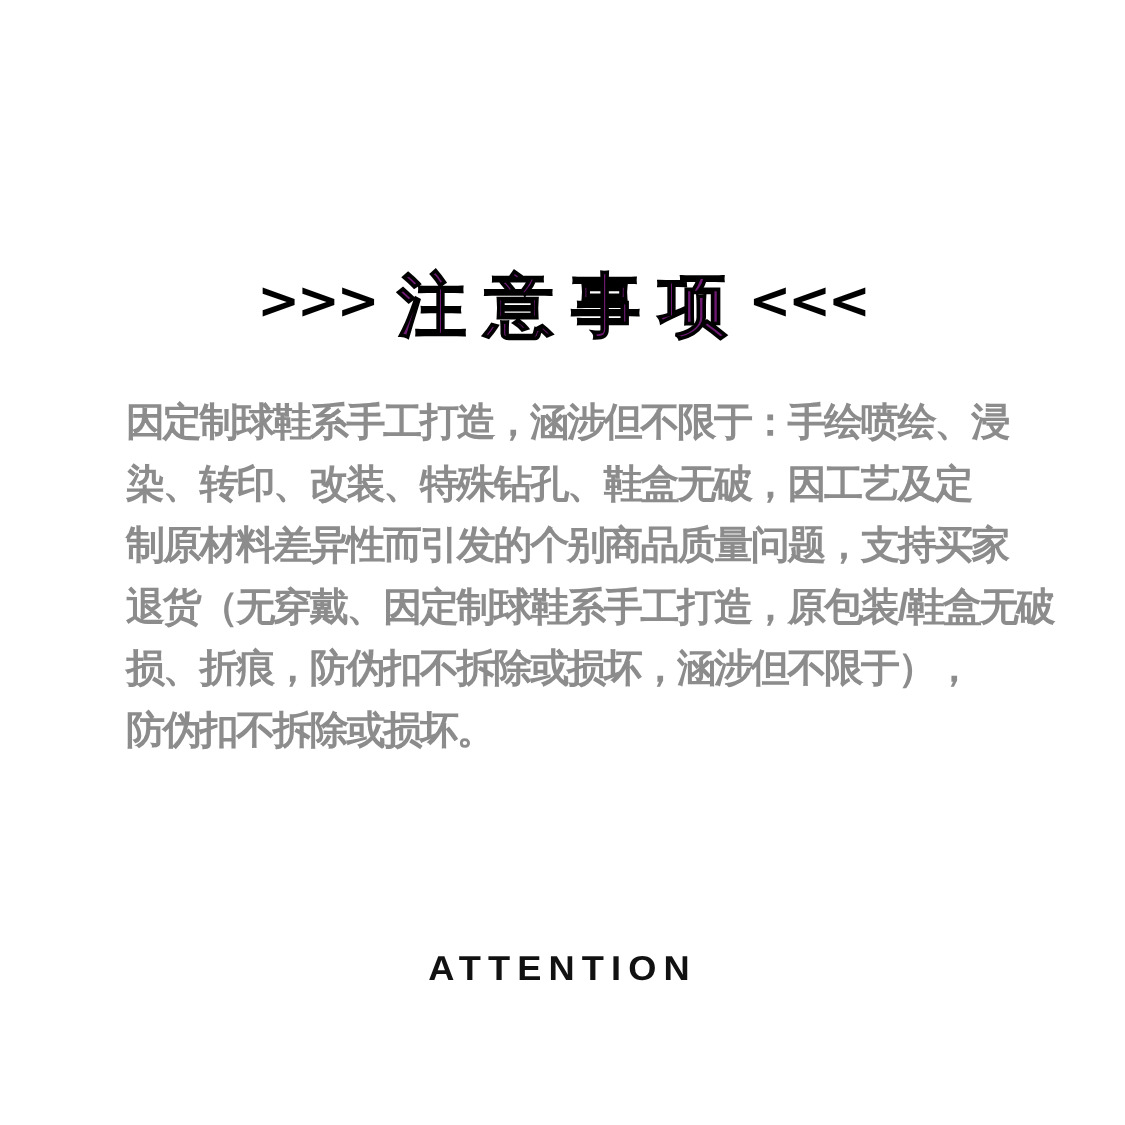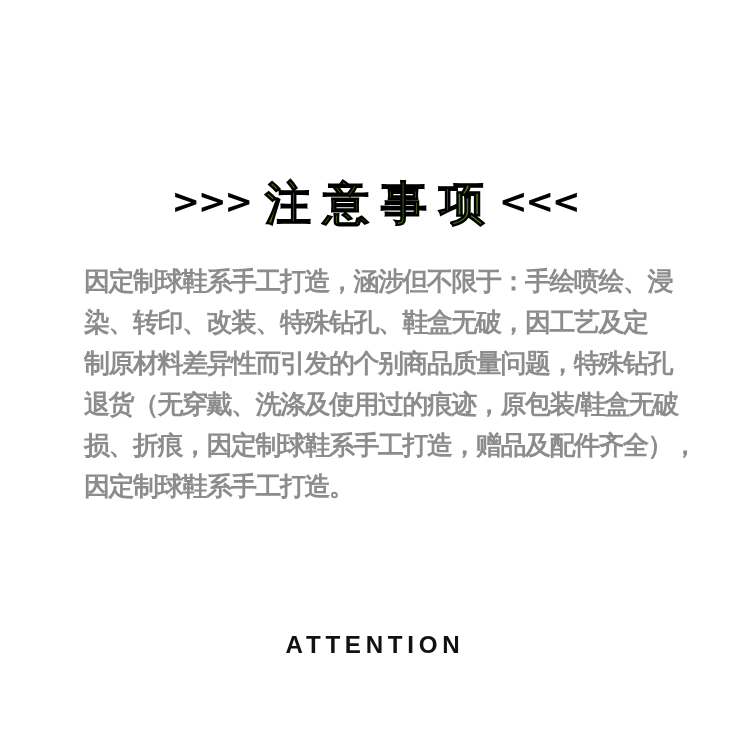--- a/index.html
+++ b/index.html
@@ -36,21 +36,21 @@
     line-height: 1;
     color: #000000;
     transform: translateY(-2px);
   }
   .title-text {
     font-size: 46px;
     font-weight: 900;
     letter-spacing: 12px;
     margin-right: -12px;
     line-height: 1;
-    color: #4d7c0f;
+    color: #701a75;
     -webkit-text-stroke: 1px #000000;
     white-space: nowrap;
   }
   
   .notice-body {
     position: absolute;
     left: 84px;
     top: 261px;
     width: 600px;
     color: #8c8c8c;
@@ -83,21 +83,21 @@
 
   <div class="title-row">
     <span class="arrows">&gt;&gt;&gt;</span>
     <span class="title-text">注意事项</span>
     <span class="arrows">&lt;&lt;&lt;</span>
   </div>
 
   <div class="notice-body">
     <div class="notice-line">因定制球鞋系手工打造，涵涉但不限于：手绘喷绘、浸</div>
     <div class="notice-line">染、转印、改装、特殊钻孔、鞋盒无破，因工艺及定</div>
-    <div class="notice-line">制原材料差异性而引发的个别商品质量问题，特殊钻孔</div>
-    <div class="notice-line">退货（无穿戴、洗涤及使用过的痕迹，原包装/鞋盒无破</div>
-    <div class="notice-line">损、折痕，因定制球鞋系手工打造，赠品及配件齐全），</div>
-    <div class="notice-line">因定制球鞋系手工打造。</div>
+    <div class="notice-line">制原材料差异性而引发的个别商品质量问题，支持买家</div>
+    <div class="notice-line">退货（无穿戴、因定制球鞋系手工打造，原包装/鞋盒无破</div>
+    <div class="notice-line">损、折痕，防伪扣不拆除或损坏，涵涉但不限于），</div>
+    <div class="notice-line">防伪扣不拆除或损坏。</div>
   </div>
 
   <div class="footer-label">ATTENTION</div>
 
 </div>
 
 </body></html>

